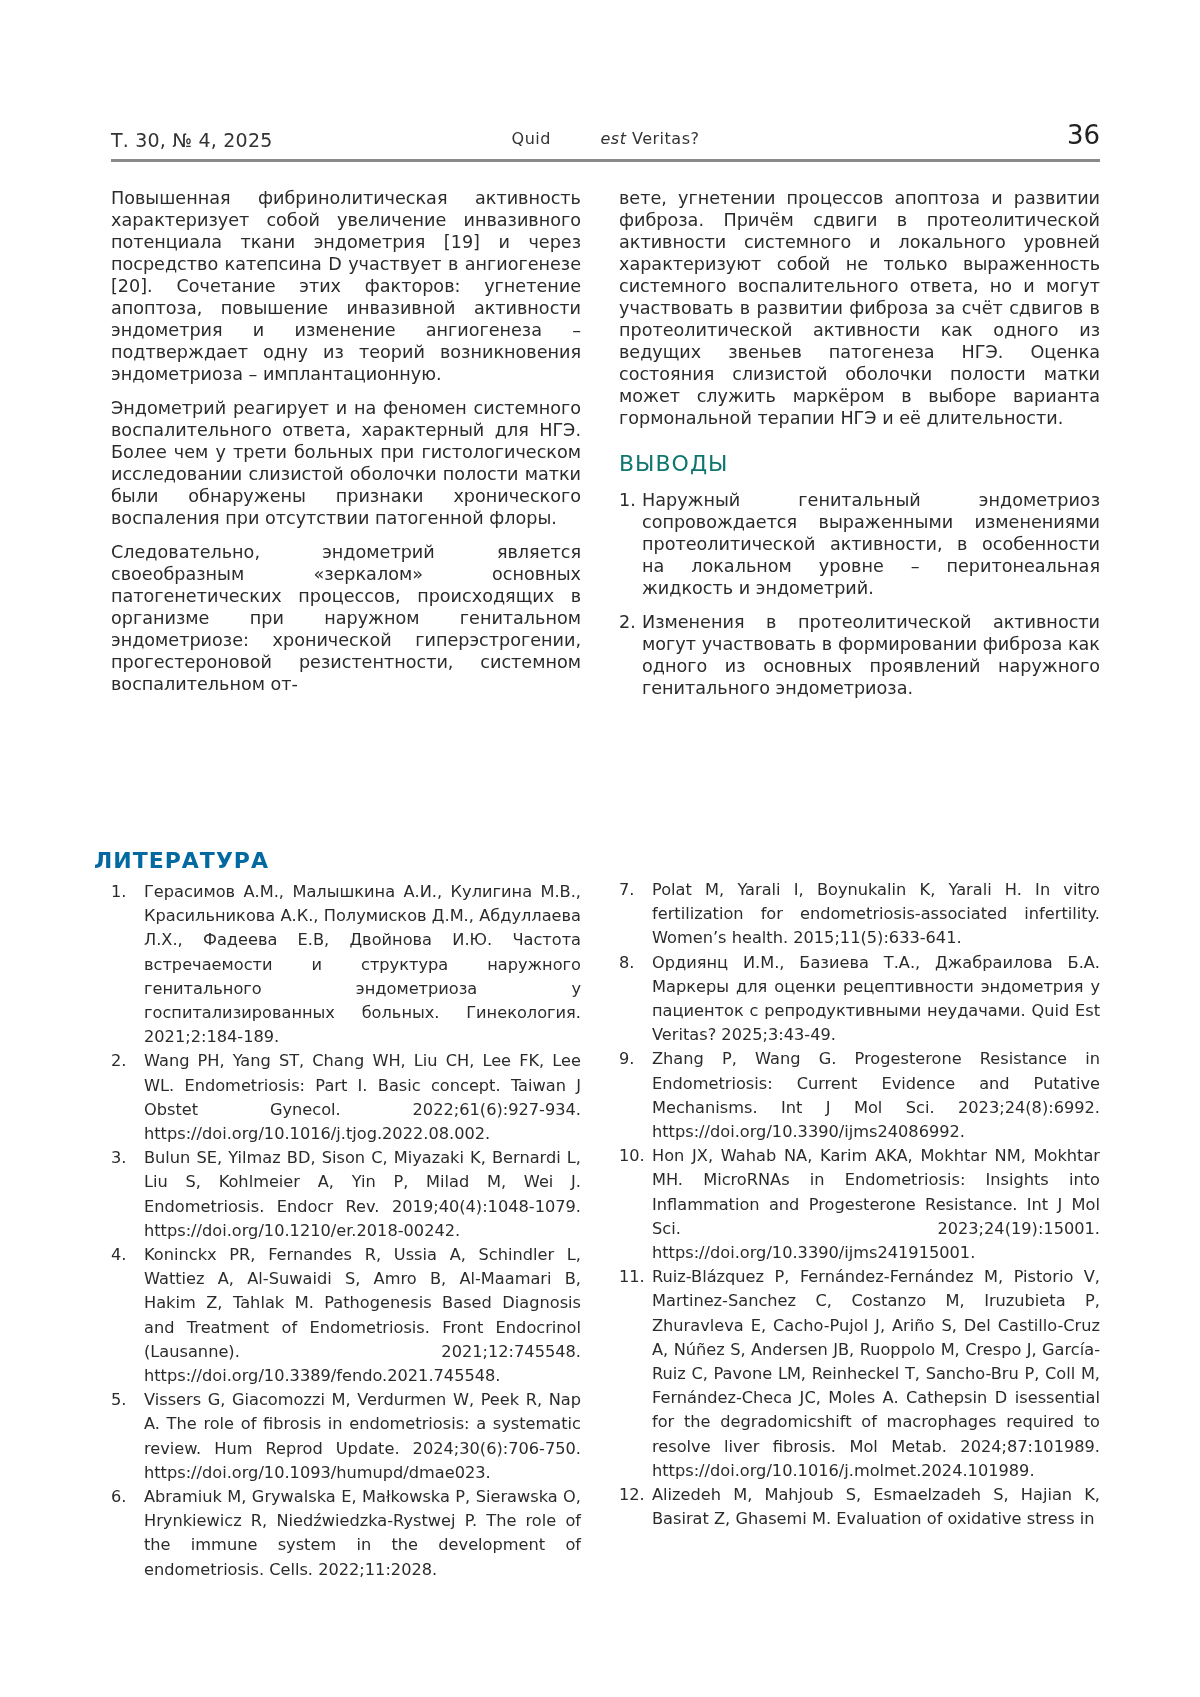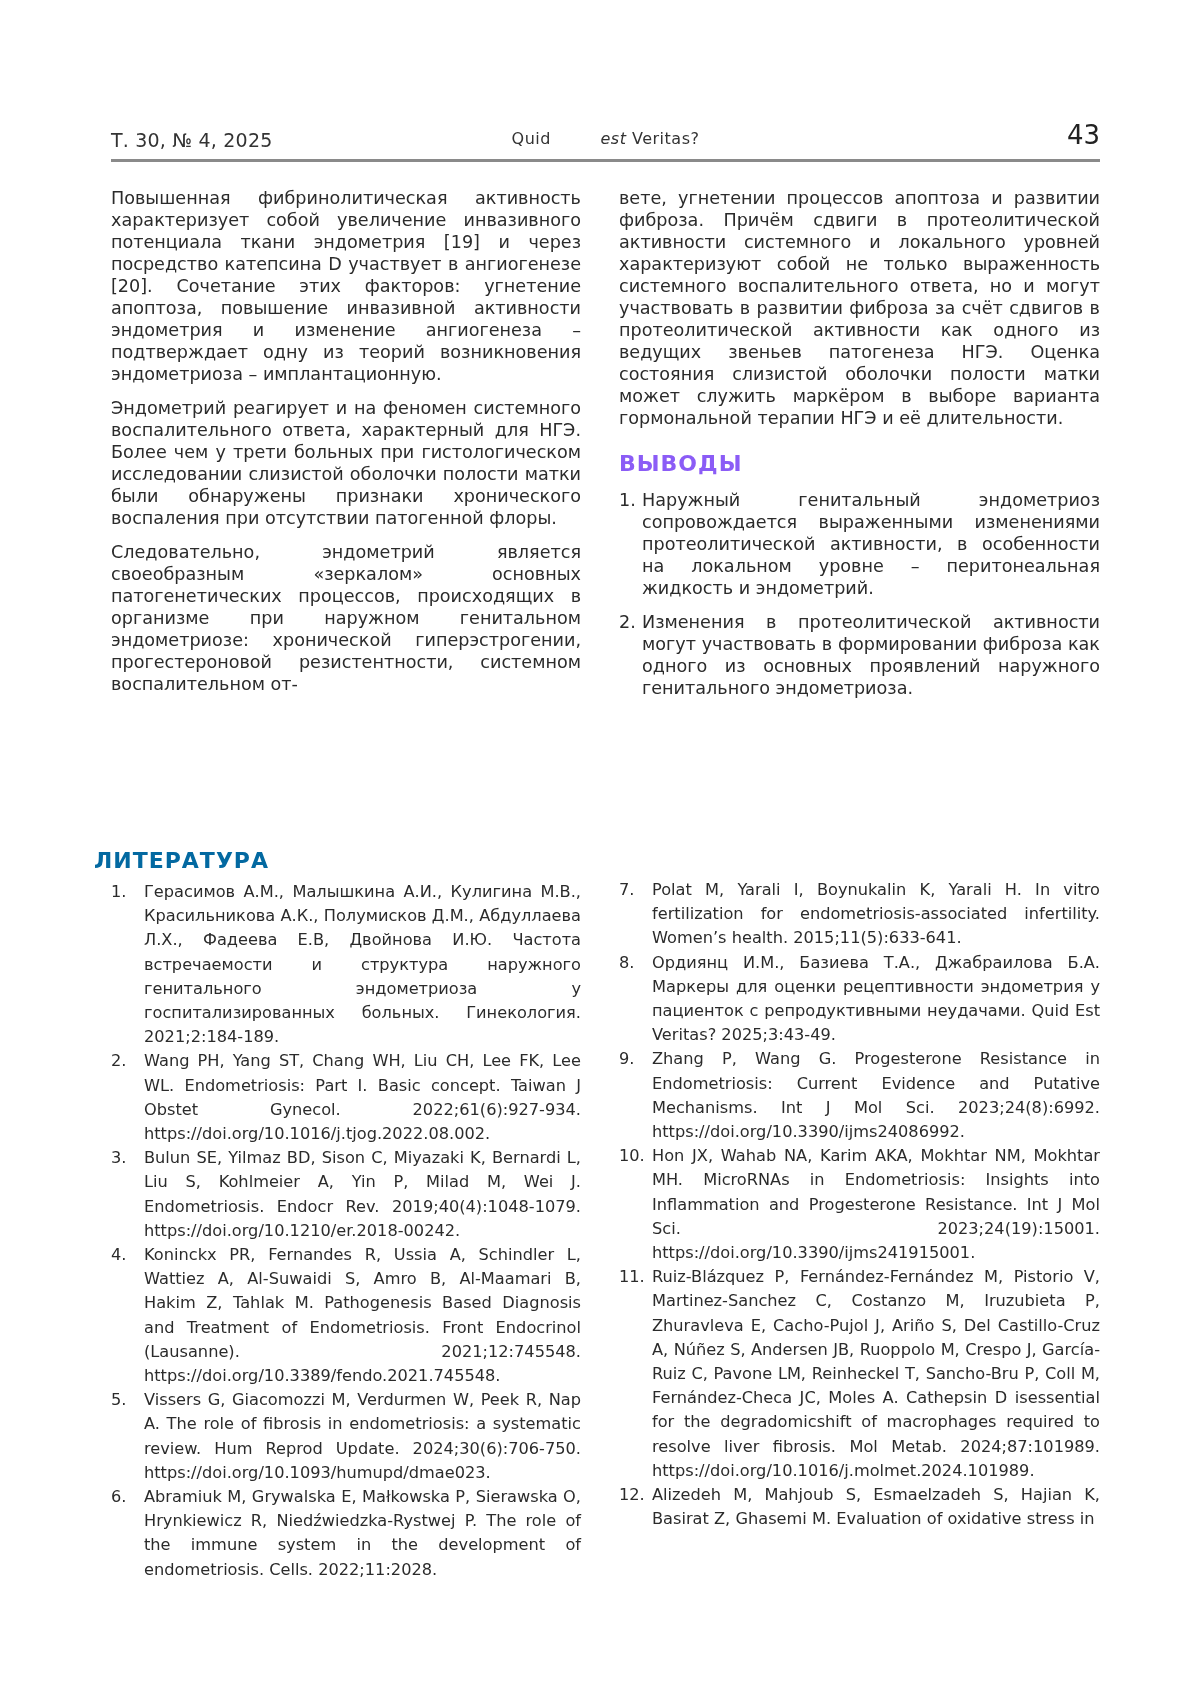--- a/index.html
+++ b/index.html
@@ -11,22 +11,22 @@
   .hdr-center { position: absolute; left: 0; right: 0; top: 9px; text-align: center; font-size: 16px; color: #333; letter-spacing: 0.5px; }
   .hdr-center i { font-style: italic; margin-left: 44px; }
   .hdr-right { position: absolute; right: 0; top: 0; font-size: 26px; color: #222; }
   .hdr-rule { position: absolute; left: 111px; top: 159px; width: 989px; height: 3px; background: #8a8a8a; }
 
   .col { position: absolute; font-size: 17.6px; line-height: 22px; text-align: justify; }
   .col-left { left: 111px; top: 187px; width: 470px; }
   .col-right { left: 619px; top: 187px; width: 481px; }
   .col p { margin: 0 0 12px 0; hyphens: manual; }
 
-  .section-title { font-family: "DejaVu Sans", sans-serif; font-weight: bold; font-size: 22px;
-                   letter-spacing: 1px; color: #8b5cf6; margin: 24px 0 14px 0; }
+  .section-title { font-family: "DejaVu Sans", sans-serif; font-weight: normal; font-size: 22px;
+                   letter-spacing: 1px; color: #0f766e; margin: 24px 0 14px 0; }
 
   ol.concl { list-style: none; padding: 0; margin: 0; }
   ol.concl li { position: relative; padding-left: 23px; margin-bottom: 12px; }
   ol.concl li .num { position: absolute; left: 0; top: 0; }
 
   .refs-title { position: absolute; left: 94px; top: 848px; font-weight: bold; font-size: 22px;
                 letter-spacing: 1px; color: #0369a1; }
 
   .refs { position: absolute; font-size: 16.2px; line-height: 24.2px; text-align: justify; }
   .refs-left { left: 111px; top: 880px; width: 470px; }
@@ -34,21 +34,21 @@
   .ref { position: relative; padding-left: 33px; margin: 0; }
   .ref .num { position: absolute; left: 0; top: 0; }
   .ref.wide { padding-left: 33px; }
 </style>
 </head>
 <body>
 
 <div class="header">
   <span class="hdr-left">Т. 30, № 4, 2025</span>
   <span class="hdr-center"><span>Quid </span><i>est</i><span> Veritas?</span></span>
-  <span class="hdr-right">43</span>
+  <span class="hdr-right">36</span>
 </div>
 <div class="hdr-rule"></div>
 
 <div class="col col-left">
   <p>Повышенная фибринолитическая активность характеризует собой увеличение инвазивного потенциала ткани эндометрия [19] и через посредство катепсина D участвует в ангиогенезе [20]. Сочетание этих факторов: угнетение апоптоза, повышение инвазивной активности эндометрия и изменение ангиогенеза – подтверждает одну из теорий возникновения эндометриоза – имплантационную.</p>
   <p>Эндометрий реагирует и на феномен системного воспалительного ответа, характерный для НГЭ. Более чем у трети больных при гистологическом исследовании слизистой оболочки полости матки были обнаружены признаки хронического воспаления при отсутствии патогенной флоры.</p>
   <p>Следовательно, эндометрий является своеобразным «зеркалом» основных патогенетических процессов, происходящих в организме при наружном генитальном эндометриозе: хронической гиперэстрогении, прогестероновой резистентности, системном воспалительном от-</p>
 </div>
 
 <div class="col col-right">

